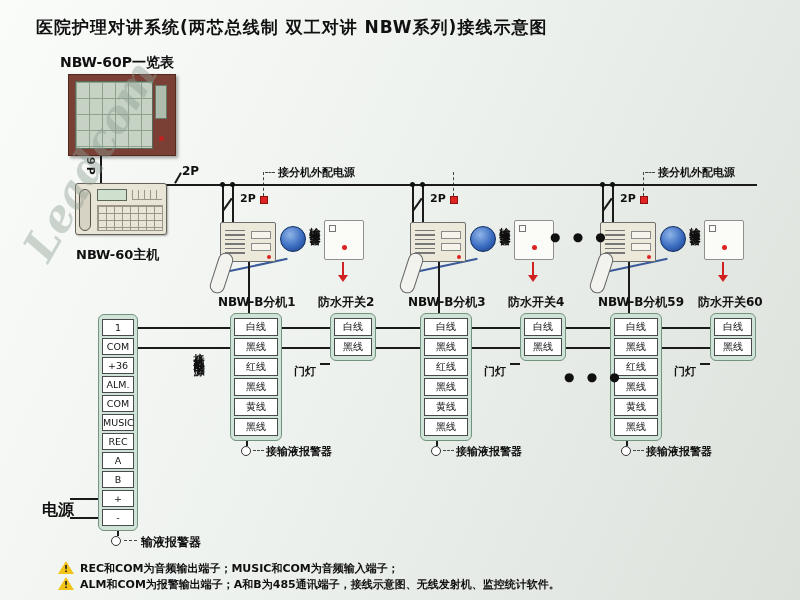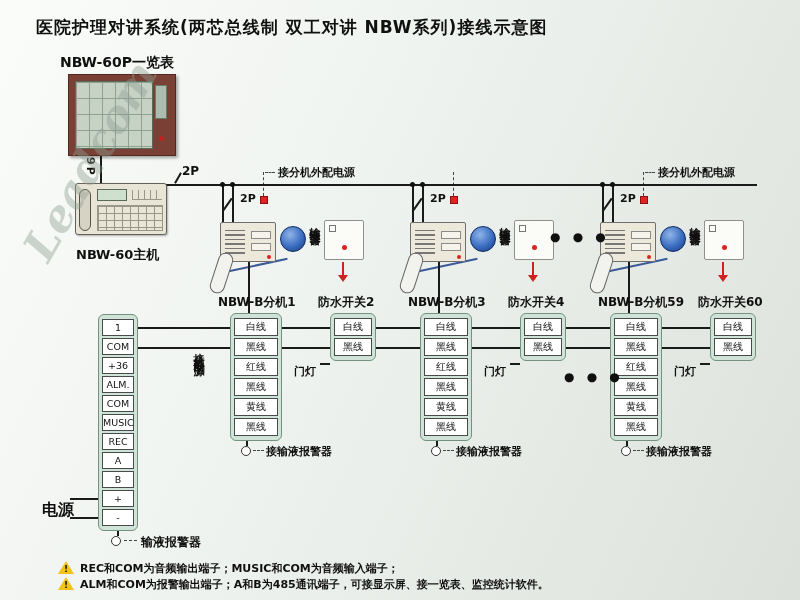--- a/index.html
+++ b/index.html
@@ -238,13 +238,13 @@
 
 <div class="abs" style="left:58px;top:561px;width:16px;height:13px;z-index:3">
   <div class="tri"></div>
   <div class="tri-bang" style="left:6px;top:3px">!</div>
 </div>
 <div class="lbl" style="left:80px;top:561px;font-size:11px;z-index:3">REC和COM为音频输出端子；MUSIC和COM为音频输入端子；</div>
 <div class="abs" style="left:58px;top:577px;width:16px;height:13px;z-index:3">
   <div class="tri"></div>
   <div class="tri-bang" style="left:6px;top:3px">!</div>
 </div>
-<div class="lbl" style="left:80px;top:577px;font-size:11px;z-index:3">ALM和COM为报警输出端子；A和B为485通讯端子，可接显示屏、接一览表、监控统计软件。</div>
+<div class="lbl" style="left:80px;top:577px;font-size:11px;z-index:3">ALM和COM为报警输出端子；A和B为485通讯端子，接线示意图、无线发射机、监控统计软件。</div>
 
 </body></html>

